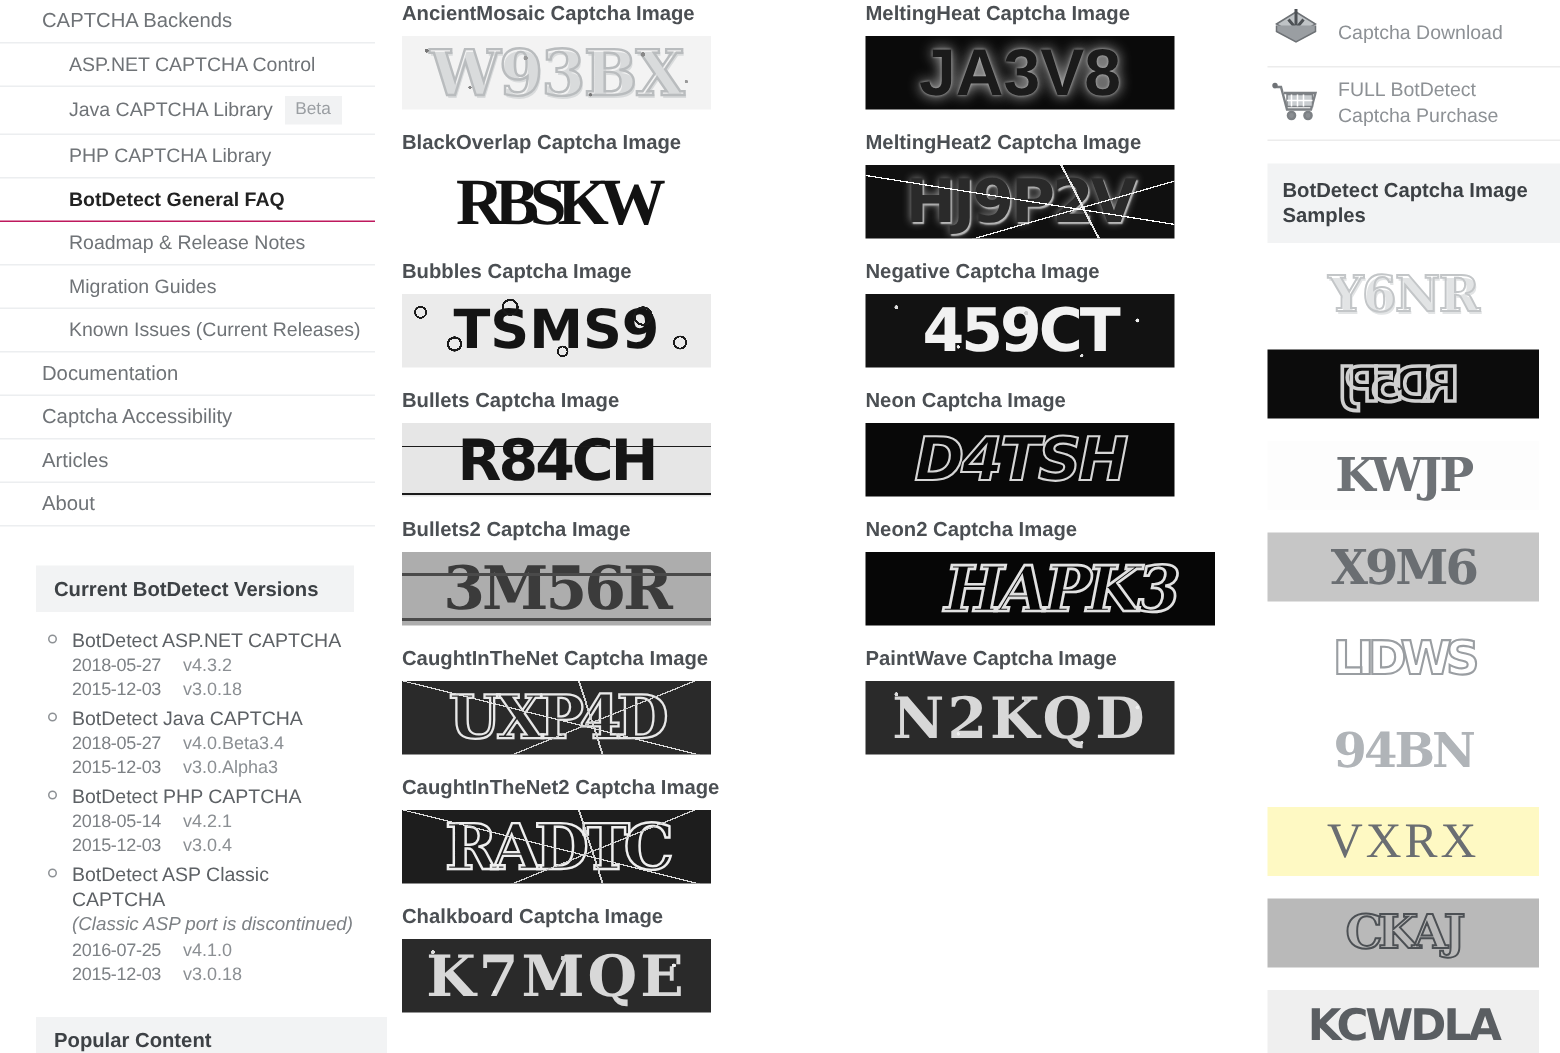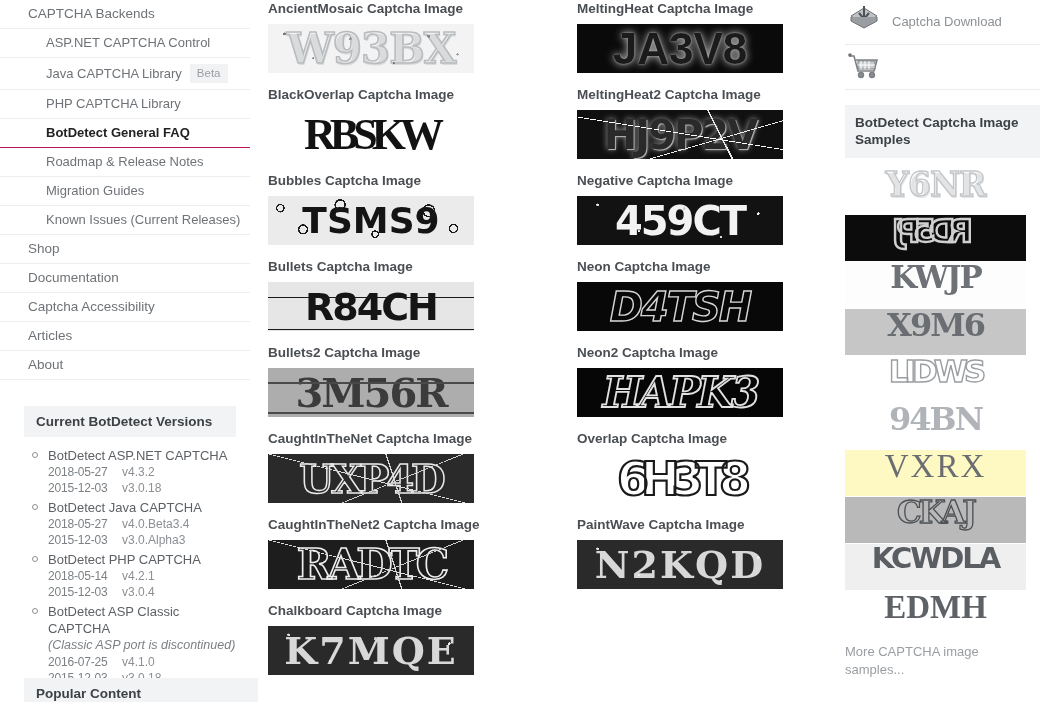--- a/index.html
+++ b/index.html
@@ -151,21 +151,21 @@
   .s-negative .cap-text{
     font-family:"DejaVu Sans",sans-serif;font-weight:bold;
     color:#f2f2f2;font-size:40px;letter-spacing:-2px;
   }
   .s-neon{background:#080808;font-style:italic;}
   .s-neon .cap-text{
     font-family:"DejaVu Sans",sans-serif;font-weight:bold;
     color:transparent;-webkit-text-stroke:1.4px #d6d6d6;
     font-size:40px;letter-spacing:-2px;
   }
-  .s-neon2{background:#060606;}
+  .s-neon2{background:#060606;padding-left:27px;}
   .s-neon2 .cap-text{
     font-family:"DejaVu Serif",serif;font-weight:bold;font-style:italic;
     color:transparent;-webkit-text-stroke:1.8px #e2e2e2;
     font-size:42px;letter-spacing:-3px;
   }
   .s-overlap{background:#fff;}
   .s-overlap .cap-text{
     font-family:"DejaVu Sans",sans-serif;font-weight:bold;
     color:transparent;-webkit-text-stroke:2.2px #1a1a1a;
     font-size:46px;letter-spacing:-8px;
@@ -234,22 +234,22 @@
   .rlink .rtxt{
     color:#8d9195;font-size:13px;line-height:17px;
   }
   .ricon{width:34px;height:30px;flex:0 0 34px;position:relative;}
   .rhead{
     background:#f2f3f4;margin-top:15px;padding:9px 10px 10px 10px;
     font-weight:bold;color:#3d4145;font-size:13.5px;line-height:17px;
   }
   .samples{margin-top:10px;}
   .samp{
-    width:181px;height:46px;margin-bottom:1px;overflow:hidden;
-    display:flex;align-items:flex-start;justify-content:center;position:relative;
+    width:181px;height:46px;margin-bottom:15px;overflow:hidden;
+    display:flex;align-items:center;justify-content:center;position:relative;
   }
   .samp span{font-size:30px;line-height:1;white-space:nowrap;letter-spacing:-1px;}
   .sp1{background:#fff;}
   .sp1 span{font-family:"DejaVu Serif",serif;font-weight:bold;color:transparent;-webkit-text-stroke:1.3px #c3c6c8;text-shadow:1px 2px 0 #e2e4e5;font-size:33px;}
   .sp2{background:#0c0c0c;}
   .sp2 span{font-family:"DejaVu Sans",sans-serif;font-weight:bold;color:transparent;-webkit-text-stroke:2.4px #cfcfcf;font-size:32px;letter-spacing:-7px;transform:scaleX(-1);}
   .sp3{background:#fdfdfd;}
   .sp3 span{font-family:"DejaVu Serif",serif;font-weight:bold;color:#6e7276;font-size:31px;letter-spacing:-2px;}
   .sp4{background:#c6c6c6;}
   .sp4 span{font-family:"DejaVu Serif",serif;font-weight:bold;color:#6a6e72;font-size:32px;letter-spacing:-2px;}
@@ -293,23 +293,20 @@
           <a href="#">BotDetect General FAQ</a>
         </li>
         <li class="lvl1">
           <a href="#">Roadmap &amp; Release Notes</a>
         </li>
         <li class="lvl1">
           <a href="#">Migration Guides</a>
         </li>
         <li class="lvl1">
           <a href="#">Known Issues (Current Releases)</a>
-        </li>
-        <li class="lvl0">
-          <a href="#">Shop</a>
         </li>
         <li class="lvl0">
           <a href="#">Documentation</a>
         </li>
         <li class="lvl0">
           <a href="#">Captcha Accessibility</a>
         </li>
         <li class="lvl0">
           <a href="#">Articles</a>
         </li>
@@ -436,26 +433,20 @@
           <span class="cap-text">D4TSH</span>
         </div>
       </div>
       <div class="cap-block">
         <div class="cap-title">Neon2 Captcha Image</div>
         <div class="cap-img s-neon2">
           <span class="cap-text">HAPK3</span>
         </div>
       </div>
       <div class="cap-block">
-        <div class="cap-title">Overlap Captcha Image</div>
-        <div class="cap-img s-overlap">
-          <span class="cap-text">6H3T8</span>
-        </div>
-      </div>
-      <div class="cap-block">
         <div class="cap-title">PaintWave Captcha Image</div>
         <div class="cap-img s-chalk">
           <span class="cap-text">N2KQD</span>
           <div class="ov speckw"></div>
         </div>
       </div>
     </div>
 
   <div class="right">
 
@@ -482,20 +473,21 @@
             <line x1="14" y1="10" x2="14" y2="18" stroke="#fff" stroke-width="1"></line>
             <line x1="18" y1="10" x2="18" y2="18" stroke="#fff" stroke-width="1"></line>
             <line x1="22" y1="10" x2="22" y2="18" stroke="#fff" stroke-width="1"></line>
             <line x1="11" y1="14" x2="28" y2="14" stroke="#fff" stroke-width="1"></line>
             <circle cx="14" cy="24" r="2.4" fill="#8a8e92"></circle>
             <circle cx="25" cy="24" r="2.4" fill="#8a8e92"></circle>
             <circle cx="3" cy="4" r="1.8" fill="#6e7276" stroke="none"></circle>
           </g>
         </svg>
       </span>
+      <span class="rtxt">FULL BotDetect Captcha Purchase</span>
     </a>
 
     <div class="rhead">BotDetect Captcha Image Samples</div>
 
     <div class="samples" id="samples">
         <div class="samp sp1">
           <span>Y6NR</span>
         </div>
         <div class="samp sp2">
           <span>RD5PJ</span>

